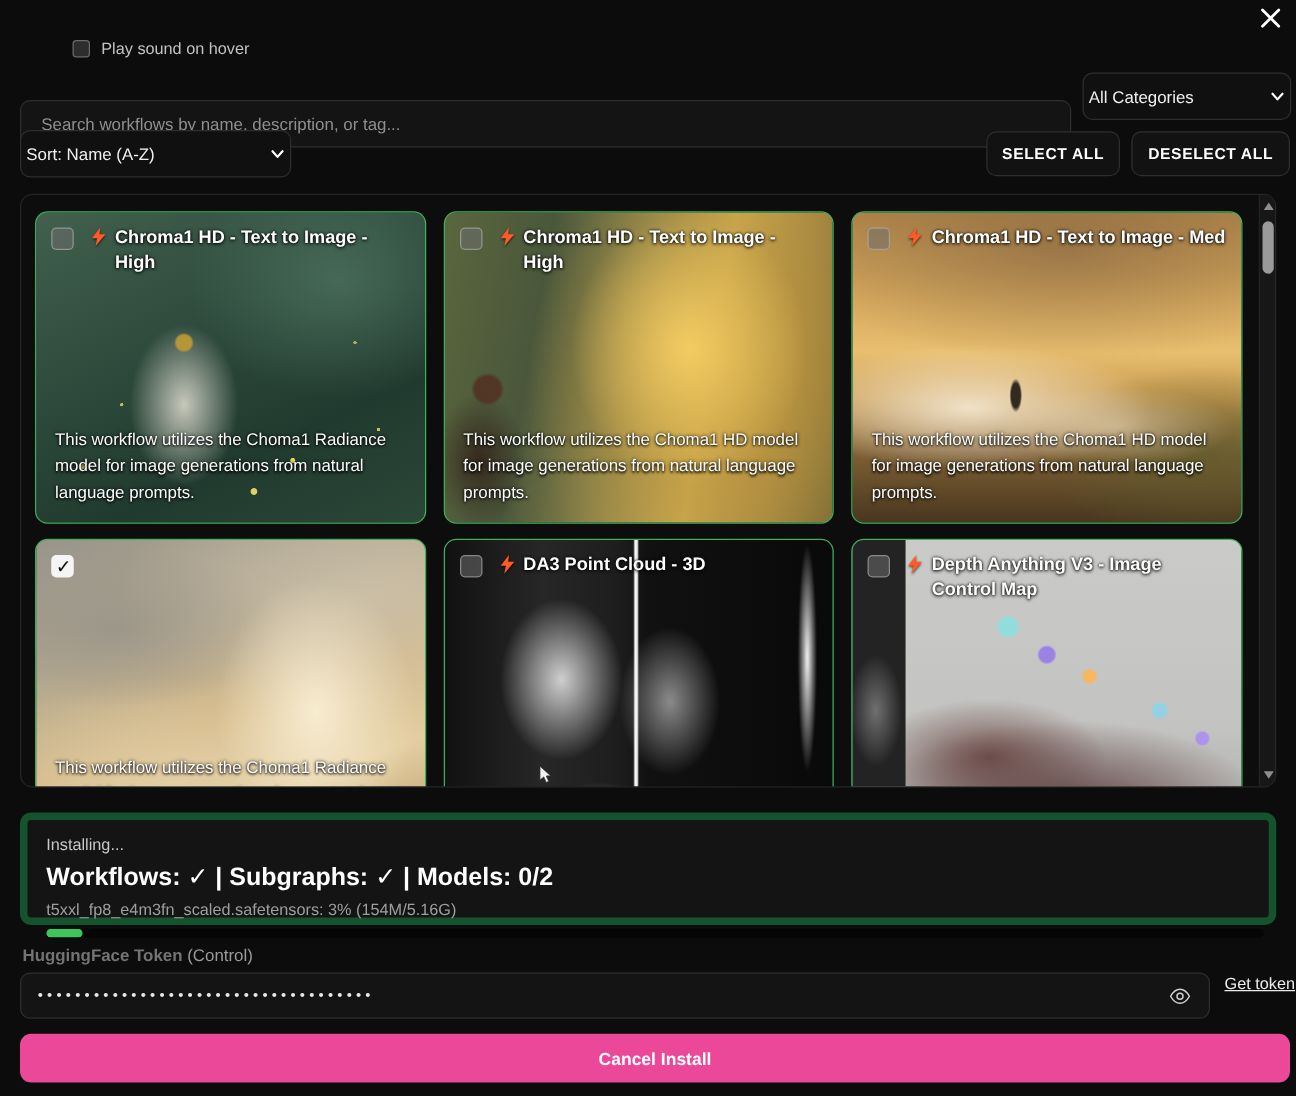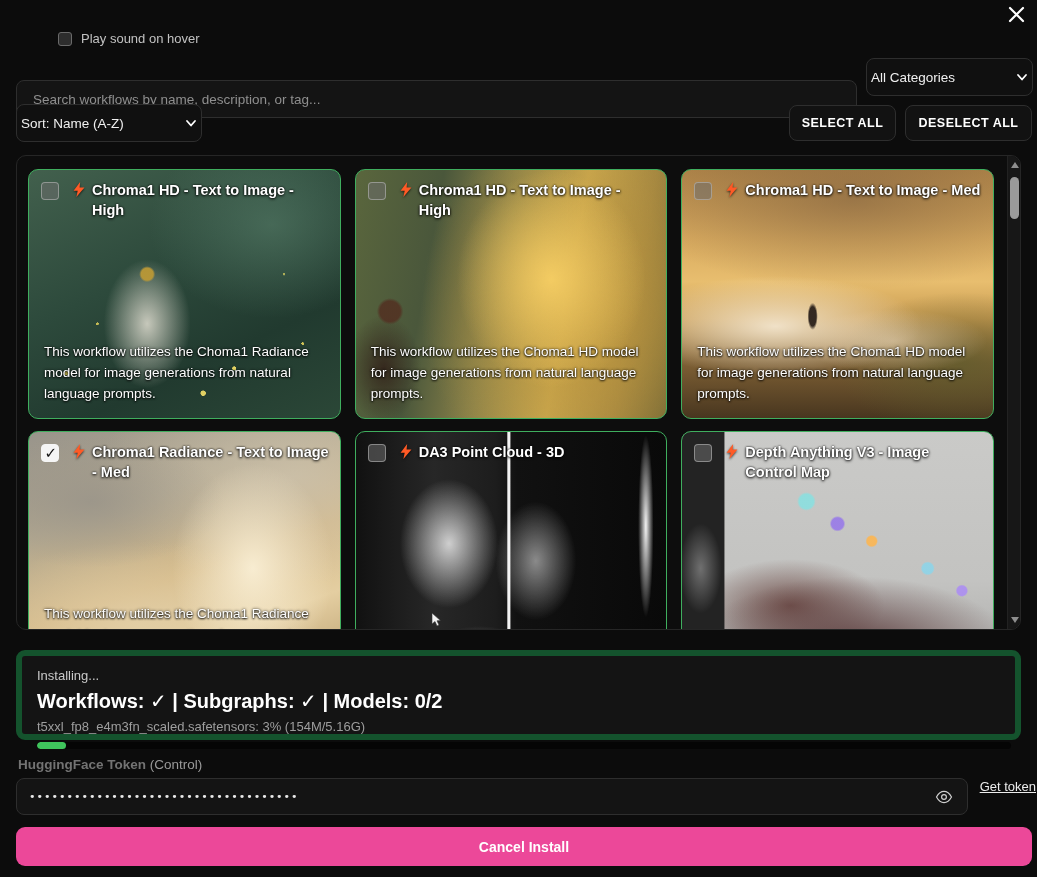--- a/index.html
+++ b/index.html
@@ -16,21 +16,21 @@
   .search-input { position:absolute; top:58px; left:16px; width:841px; height:38px;
                   background:#141414; border:1px solid #2e2e2e; border-radius:8px;
                   color:#e5e5e5; font-size:13.5px; padding:0 16px; outline:none;
                   font-family:"Liberation Sans",sans-serif;margin-top:22px; }
   .search-input::placeholder { color:#8f8f8f; }
 
   .select-box { background:#101010; border:1px solid #2e2e2e; border-radius:8px; height:38px;
                 display:flex; align-items:center; justify-content:space-between;
                 padding:0 4px; font-size:13.5px; color:#f0f0f0; cursor:pointer; }
   .category-select { position:absolute; top:58px; left:866px; width:167px; }
-  .sort-select { position:absolute; top:104px; left:16px; width:186px; }
+  .sort-select { position:absolute; top:104px; left:16px; width:217px; }
   .chev { width:12px; height:12px; flex:none; margin-left:10px; }
 
   .pill-btn { position:absolute; top:105px; height:36px; background:#121212; border:1px solid #2e2e2e;
               border-radius:8px; color:#fff; font-size:12.5px; font-weight:bold; letter-spacing:.5px;
               display:flex; align-items:center; justify-content:center; cursor:pointer; }
   .select-all { left:789px; width:107px; }
   .deselect-all { left:905px; width:127px; }
 
   
   .grid-wrap { position:absolute; top:155px; left:16px; width:1005px; height:475px;
@@ -211,26 +211,20 @@
             </svg>
           <span>Chroma1 HD - Text to Image - Med</span>
         </div>
       </div>
       <div class="card-desc">This workflow utilizes the Choma1 HD model for image generations from natural language prompts.</div>
     </div>
 
     <div class="card img-3">
       <div class="card-head">
         <div class="wf-checkbox checked"></div>
-        <div class="card-title">
-          <svg class="bolt" viewBox="0 0 14 16">
-              <path d="M8.2 0 L1.2 9.2 H5.6 L4.2 16 L12.8 5.8 H7.6 Z" fill="#ff5a26"></path>
-            </svg>
-          <span>Chroma1 Radiance - Text to Image - Med</span>
-        </div>
       </div>
       <div class="card-desc">This workflow utilizes the Choma1 Radiance model for image generations from natural language prompts.</div>
     </div>
 
     <div class="card img-4">
       <div class="card-head">
         <div class="wf-checkbox"></div>
         <div class="card-title">
           <svg class="bolt" viewBox="0 0 14 16">
               <path d="M8.2 0 L1.2 9.2 H5.6 L4.2 16 L12.8 5.8 H7.6 Z" fill="#ff5a26"></path>

